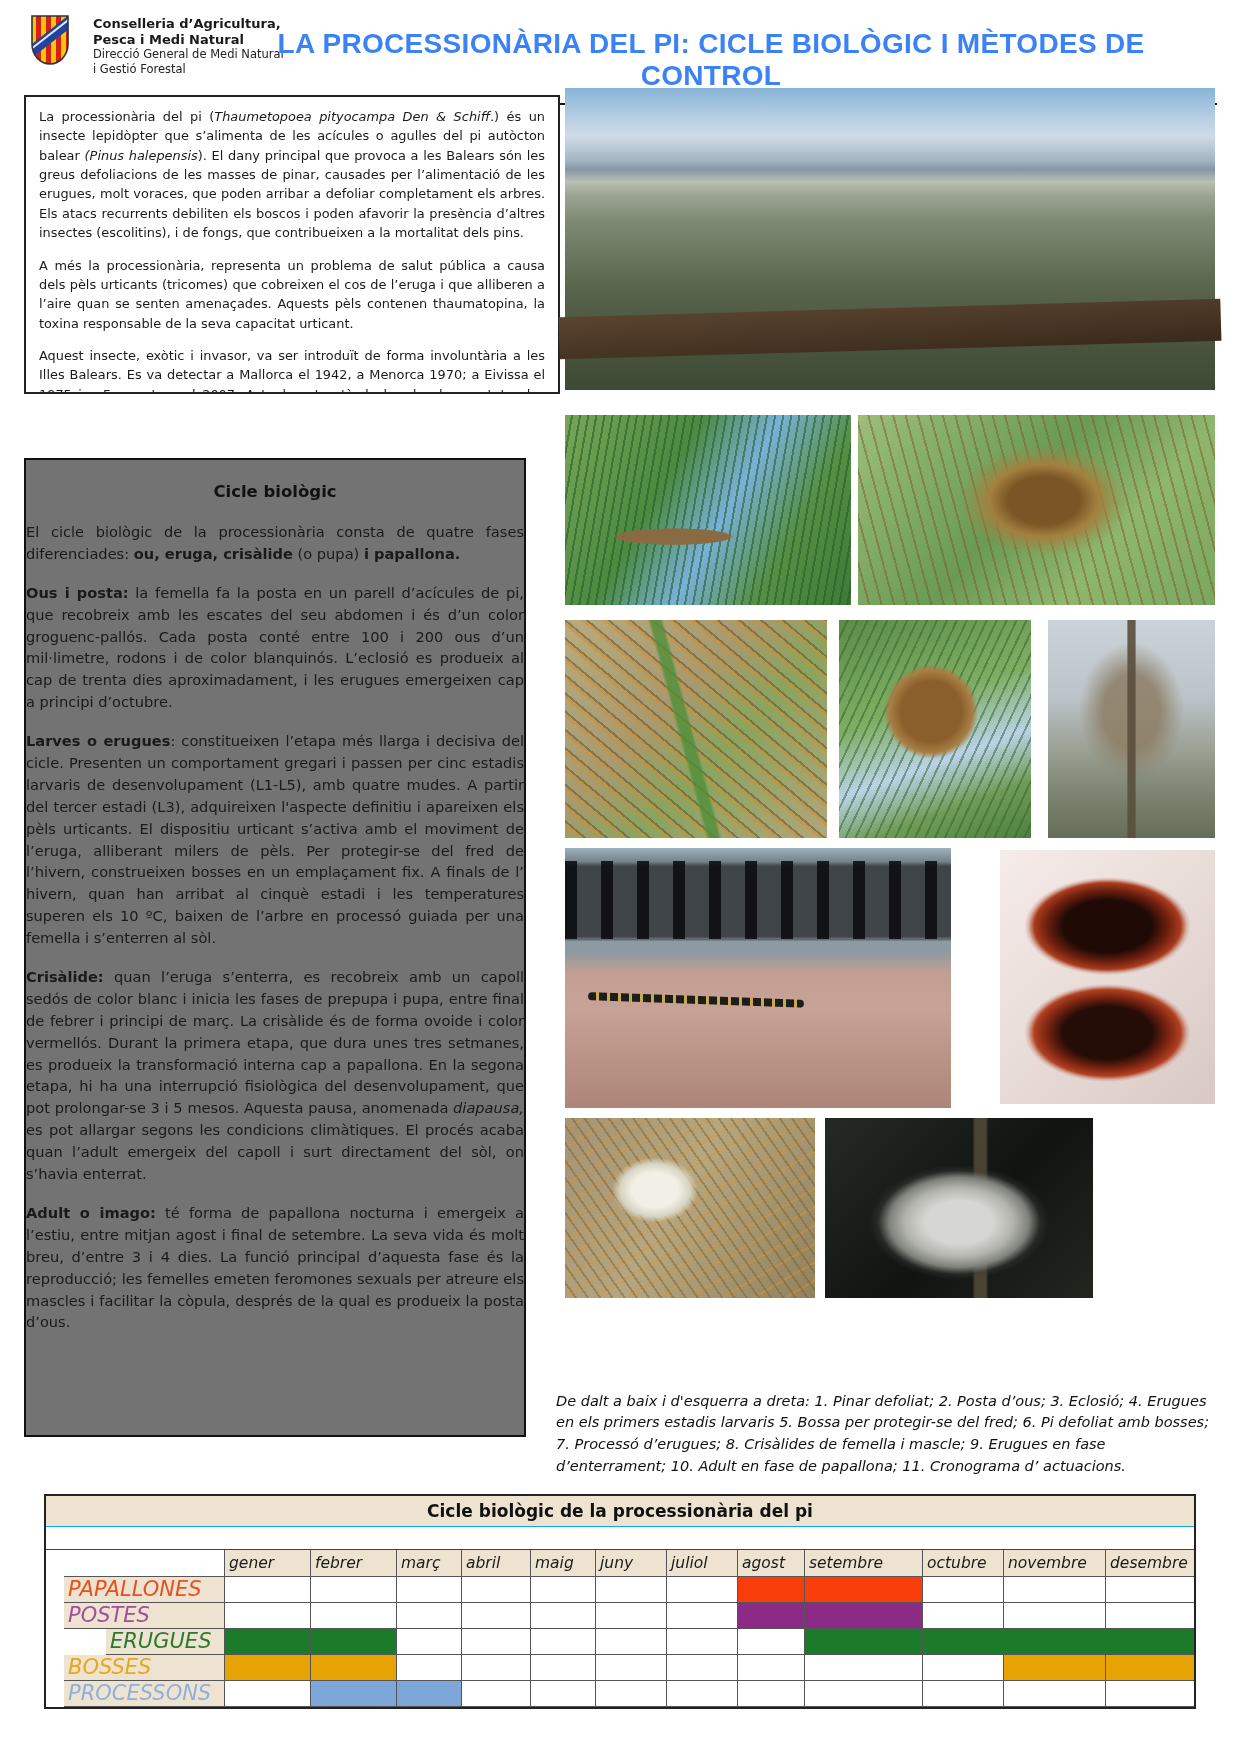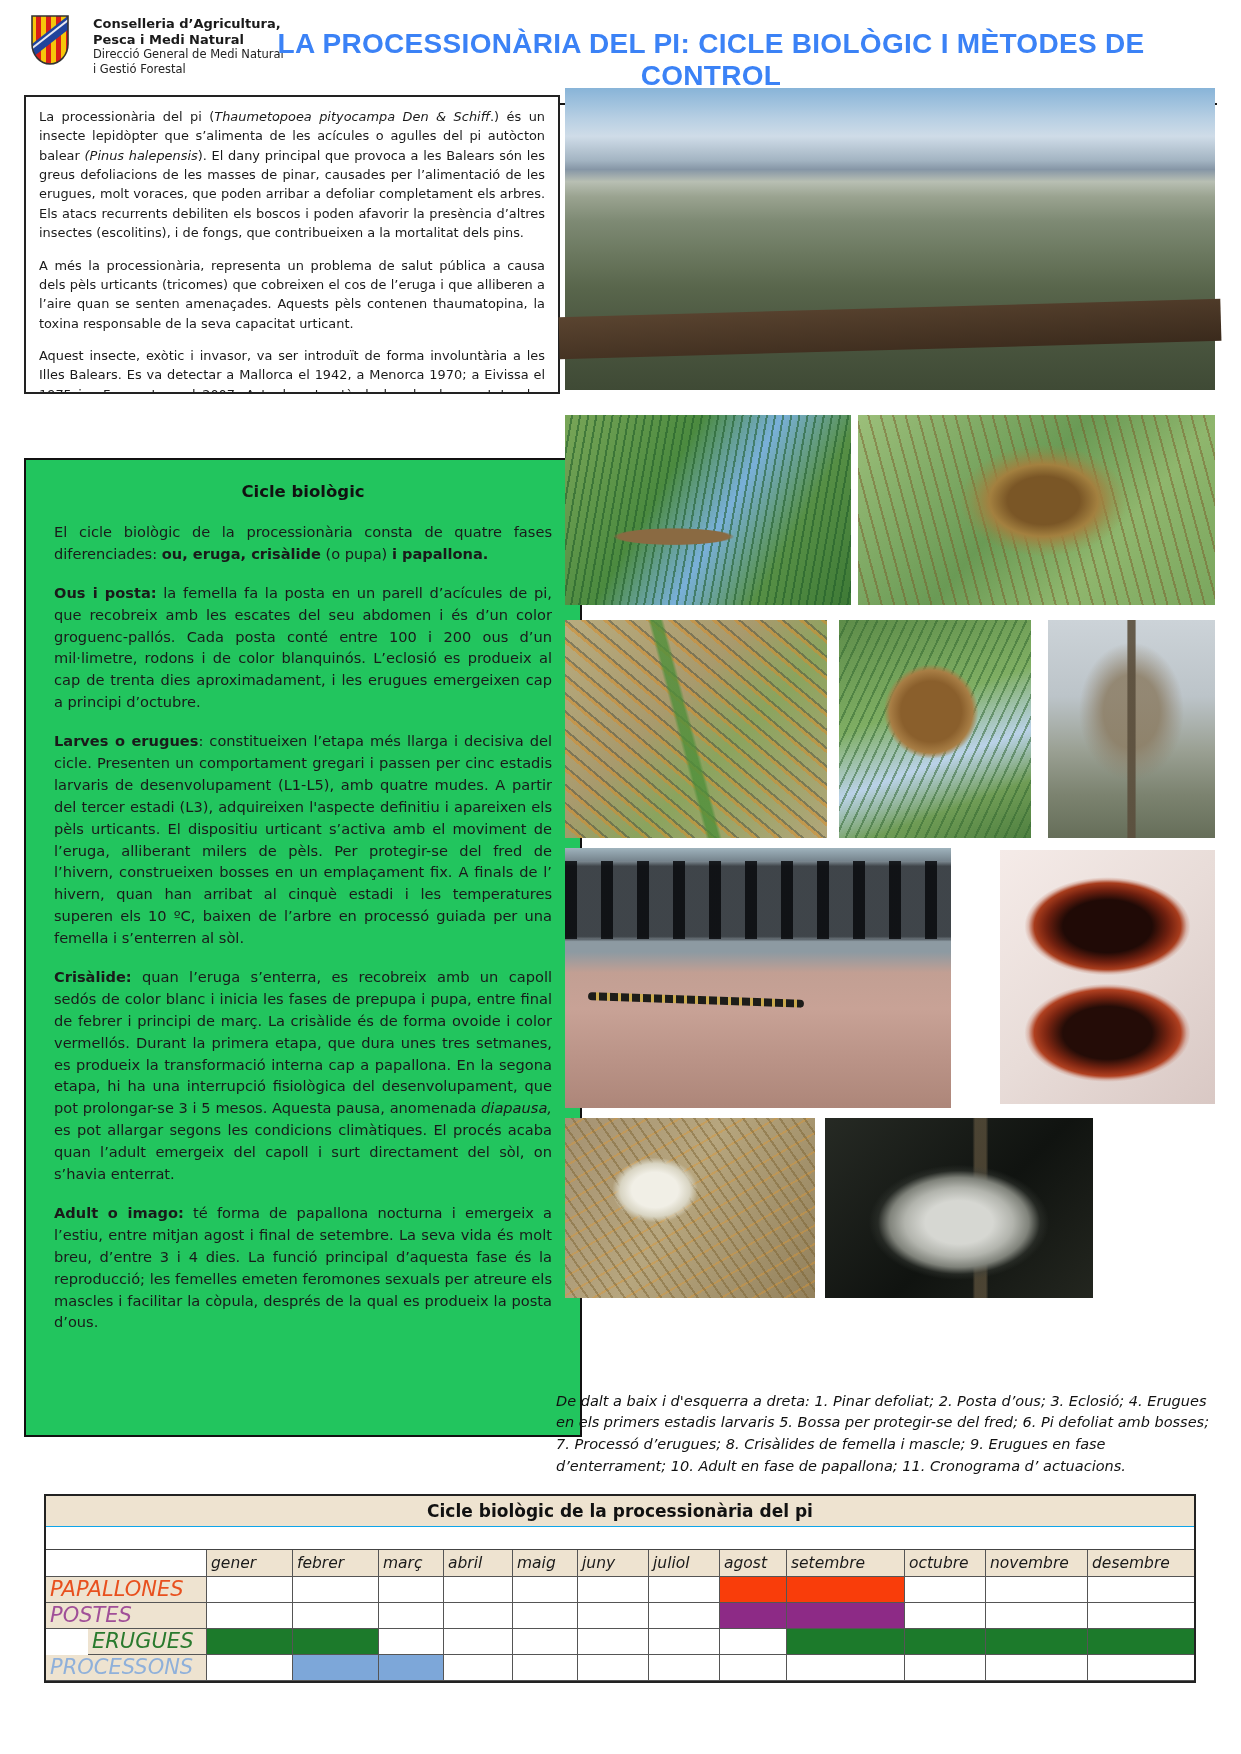--- a/index.html
+++ b/index.html
@@ -15,21 +15,21 @@
   .title-wrap{position:absolute;left:205px;top:28px;width:1012px;text-align:center;
               border-bottom:2px solid #151515;padding-bottom:11px;}
   .title-wrap h1{margin:0;font-family:"Liberation Sans","DejaVu Sans",sans-serif;
                  font-size:28px;font-weight:bold;letter-spacing:.3px;color:#3b82f6;}
 
   
   .intro-box{position:absolute;left:24px;top:95px;width:506px;height:275px;
              border:2px solid #222;padding:10px 13px;overflow:hidden;background:#fff;}
   .intro-box p{margin:0 0 13px;font-size:12.9px;line-height:1.5;text-align:justify;}
   .cicle-box{position:absolute;left:24px;top:458px;width:498px;height:955px;
-             border:2.5px solid #111;padding:10px 28px;overflow:hidden;background:#22c55e;}
+             border:2.5px solid #111;padding:10px 0;overflow:hidden;background:#737373;}
   .cicle-box h2{margin:12px 0 20px;text-align:center;font-size:16.5px;color:#111;}
   .cicle-box p{margin:0 0 17px;font-size:14.6px;line-height:1.5;text-align:justify;}
   .seg-b{font-weight:bold;}
   .seg-i{font-style:italic;margin-top:19px;}
 
   
   .ph{position:absolute;}
   #ph1{left:565px;top:88px;width:650px;height:302px;background:
     linear-gradient(180deg,#88b4d8 0%,#b7cfe3 10%,#cfdce8 16%,#a3b4c2 24%,#8696a6 27%,
       #b8bfb3 31%,#9aa390 36%,#7e8a74 44%,#6b785f 55%,#59664c 66%,#4d5942 78%,#3f4a35 100%);}
@@ -80,21 +80,21 @@
   .caption{position:absolute;left:556px;top:1376px;width:662px;font-size:14.5px;
            font-style:italic;line-height:1.5;color:#111;}
 
   
   .cron-table{position:absolute;left:44px;top:1494px;width:1152px;border:2px solid #222;
               --beige:#eee3d0;background:#fff;box-sizing:border-box;}
   .t-title{height:30px;line-height:30px;background:var(--beige);text-align:center;
            font-weight:bold;font-size:17px;border-bottom:1px solid #0ea5e9;color:#111;}
   .t-gap{height:22px;background:#fff;border-bottom:1px solid #444;}
   .t-months,.t-row{display:grid;
-    grid-template-columns:161px 86px 86px 65px 69px 65px 71px 71px 67px 118px 81px 102px 1fr;}
+    grid-template-columns:161px 86px 86px 65px 69px 65px 71px 71px 67px 118px 81px 102px 1fr;padding-left:18px;}
   .t-cell{border-right:1px solid #555;border-bottom:1px solid #555;overflow:hidden;box-sizing:border-box;}
   .t-cell:last-child{border-right:none;}
   .t-months .t-cell{height:27px;line-height:26px;background:var(--beige);
                     font-style:italic;font-size:15.5px;padding-left:4px;color:#1a1a1a;}
   .t-months .corner{background:#fff;}
   .t-row .t-cell{height:26px;background:#fff;}
   .t-row .label{background:var(--beige);font-style:italic;font-size:21px;
                 line-height:25px;padding-left:4px;}
 </style>
 </head>
@@ -218,20 +218,35 @@
           <div class="t-cell"></div>
           <div class="t-cell"></div>
           <div class="t-cell"></div>
           <div class="t-cell"></div>
           <div class="t-cell" style="background: rgb(28, 122, 43);"></div>
           <div class="t-cell" style="background: rgb(28, 122, 43);"></div>
           <div class="t-cell" style="background: rgb(28, 122, 43);"></div>
           <div class="t-cell" style="background: rgb(28, 122, 43);"></div>
         </div>
         <div class="t-row">
+          <div class="t-cell label" style="color: rgb(232, 167, 21);">BOSSES</div>
+          <div class="t-cell" style="background: rgb(230, 163, 3);"></div>
+          <div class="t-cell" style="background: rgb(230, 163, 3);"></div>
+          <div class="t-cell"></div>
+          <div class="t-cell"></div>
+          <div class="t-cell"></div>
+          <div class="t-cell"></div>
+          <div class="t-cell"></div>
+          <div class="t-cell"></div>
+          <div class="t-cell"></div>
+          <div class="t-cell"></div>
+          <div class="t-cell" style="background: rgb(230, 163, 3);"></div>
+          <div class="t-cell" style="background: rgb(230, 163, 3);"></div>
+        </div>
+        <div class="t-row">
           <div class="t-cell label" style="color: rgb(143, 176, 218);">PROCESSONS</div>
           <div class="t-cell"></div>
           <div class="t-cell" style="background: rgb(125, 167, 217);"></div>
           <div class="t-cell" style="background: rgb(125, 167, 217);"></div>
           <div class="t-cell"></div>
           <div class="t-cell"></div>
           <div class="t-cell"></div>
           <div class="t-cell"></div>
           <div class="t-cell"></div>
           <div class="t-cell"></div>

